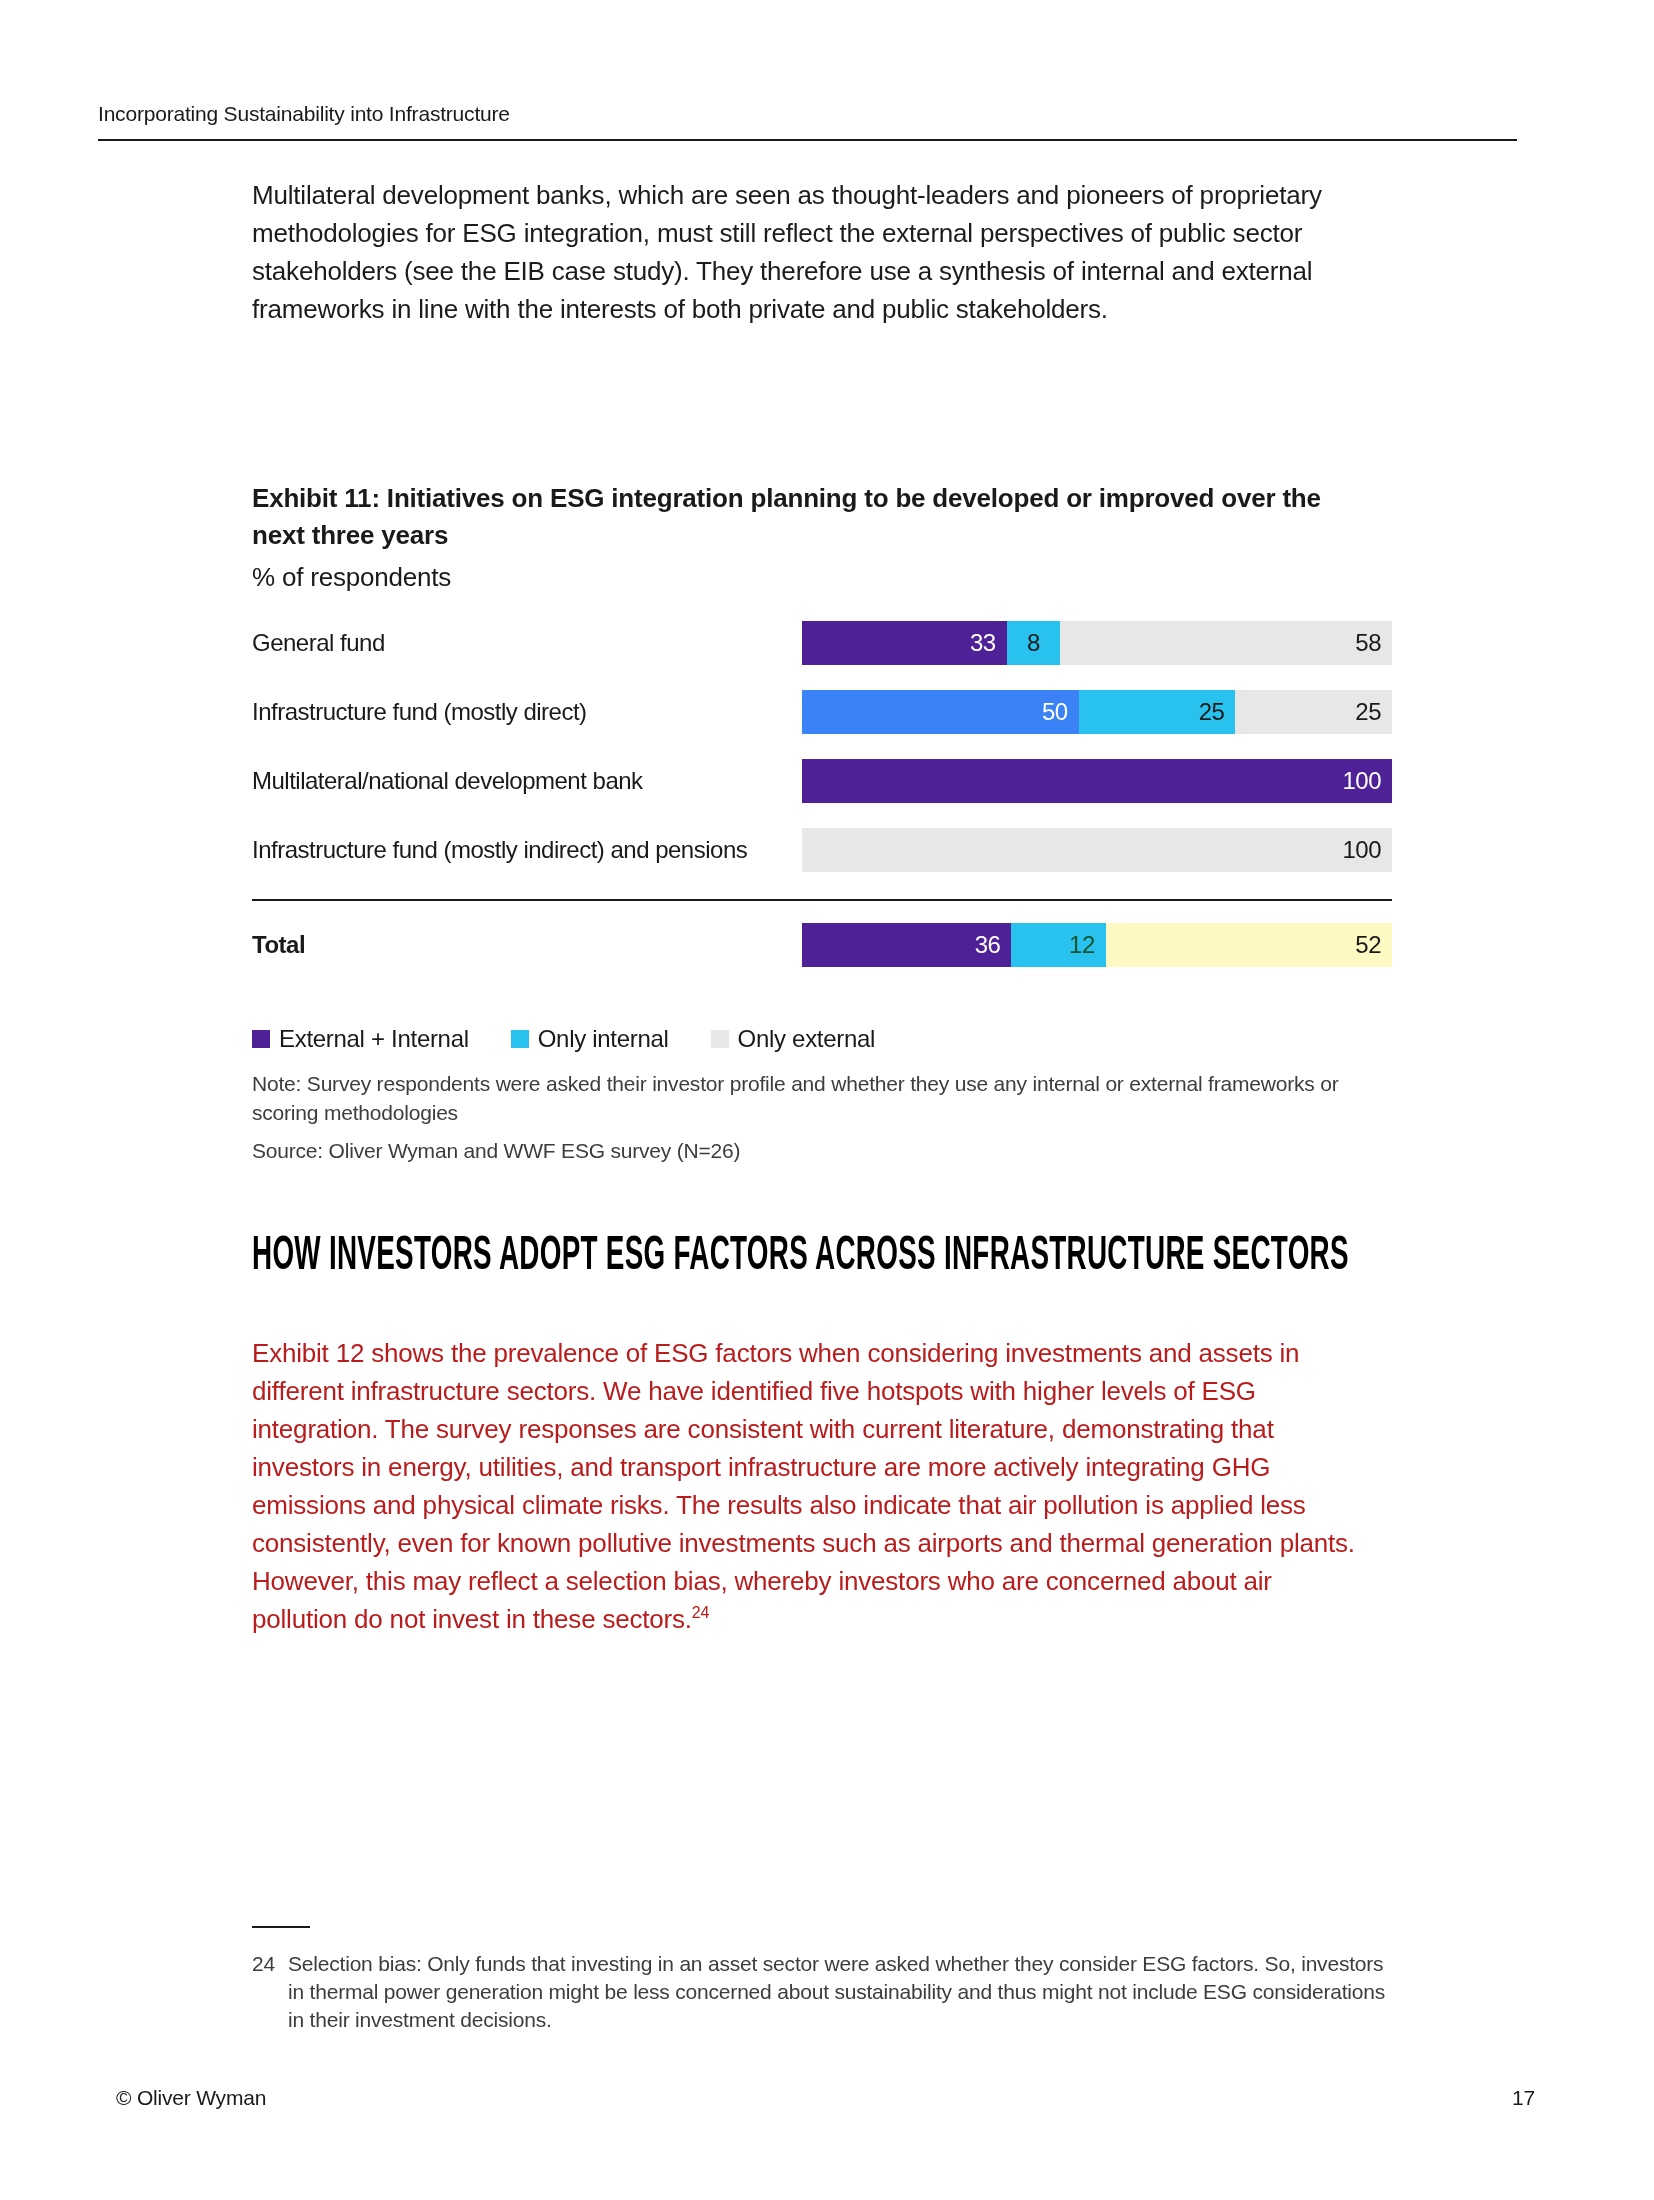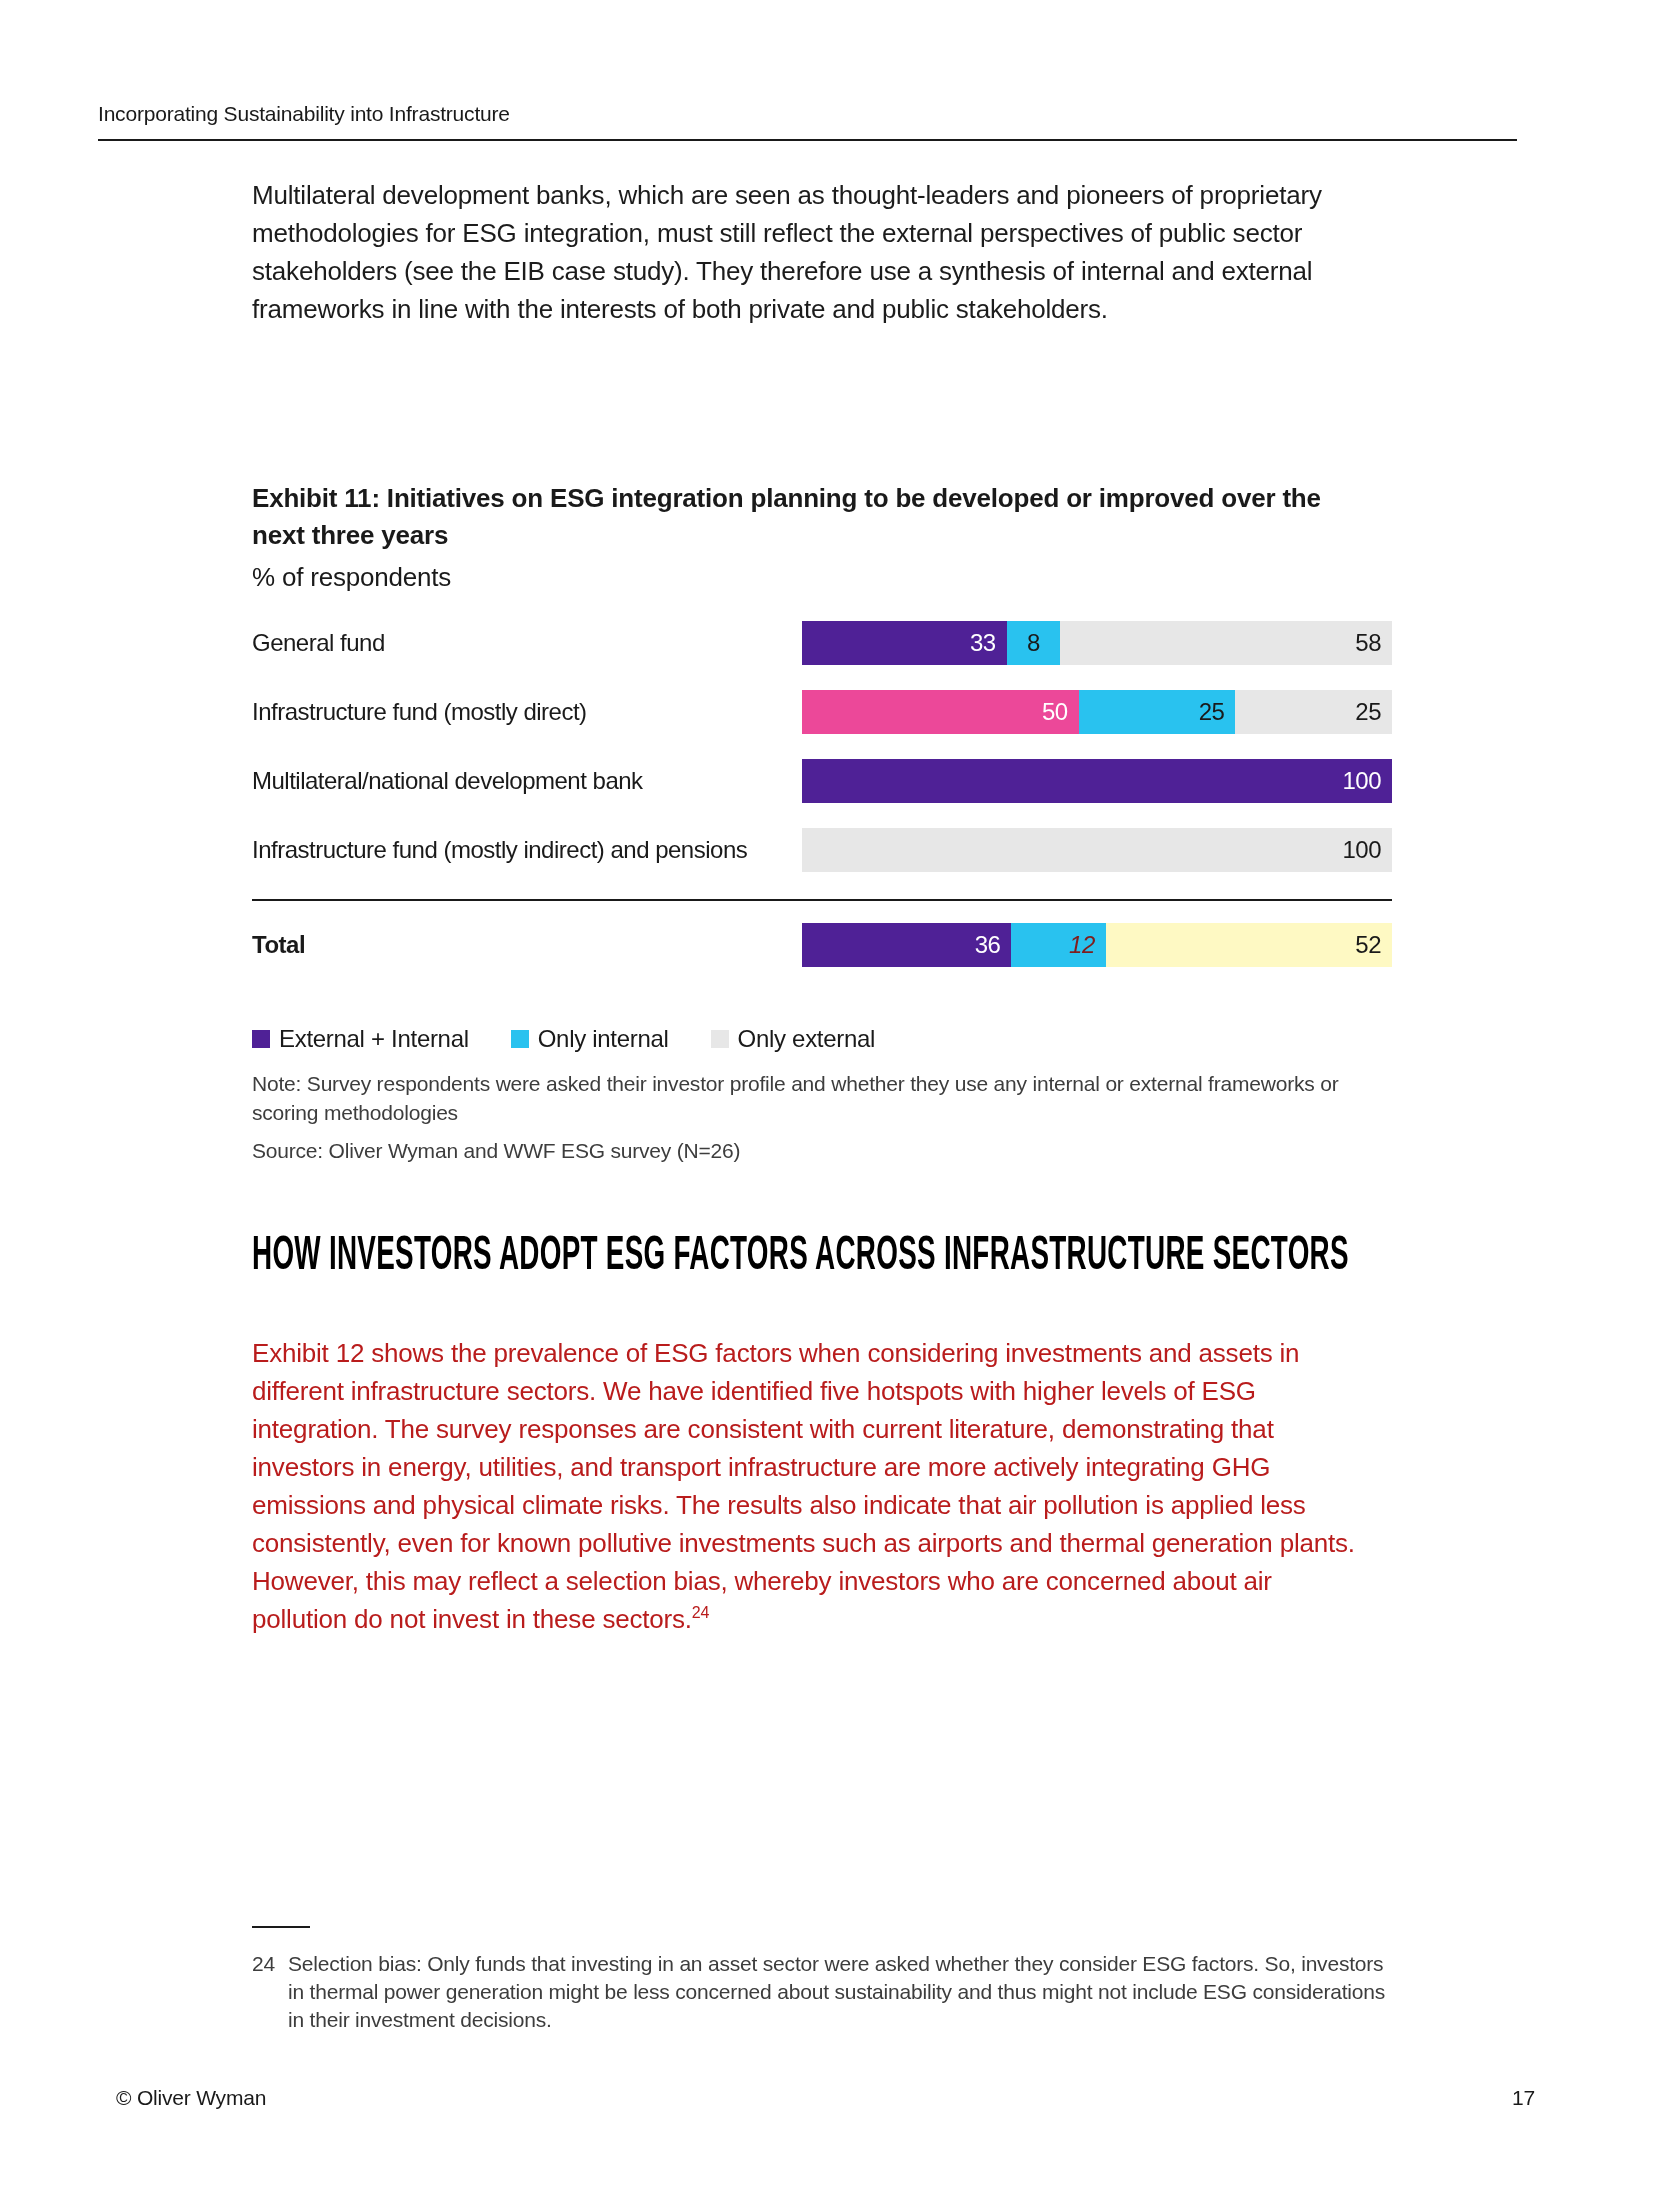--- a/index.html
+++ b/index.html
@@ -78,21 +78,21 @@
                 <span class="seg-val" style="color: rgb(26, 26, 26);">8</span>
               </div>
               <div class="seg" style="flex-grow: 58; background: rgb(231, 231, 231);">
                 <span class="seg-val" style="color: rgb(26, 26, 26);">58</span>
               </div>
             </div>
           </div>
           <div class="chart-row">
             <span class="cat-label">Infrastructure fund (mostly direct)</span>
             <div class="bar">
-              <div class="seg" style="flex-grow: 50; background: #ec4899;">
+              <div class="seg" style="flex-grow: 50; background: #3b82f6;">
                 <span class="seg-val" style="color: rgb(255, 255, 255);">50</span>
               </div>
               <div class="seg" style="flex-grow: 25; background: rgb(41, 194, 239);">
                 <span class="seg-val" style="color: rgb(26, 26, 26);">25</span>
               </div>
               <div class="seg" style="flex-grow: 25; background: rgb(231, 231, 231);">
                 <span class="seg-val" style="color: rgb(26, 26, 26);">25</span>
               </div>
             </div>
           </div>
@@ -113,21 +113,21 @@
             </div>
           </div>
           <div class="total-divider"></div>
           <div class="chart-row total">
             <span class="cat-label">Total</span>
             <div class="bar">
               <div class="seg" style="flex-grow: 36; background: rgb(79, 33, 150);">
                 <span class="seg-val" style="color: rgb(255, 255, 255);">36</span>
               </div>
               <div class="seg" style="flex-grow: 12; background: rgb(41, 194, 239);">
-                <span class="seg-val" style="color: #7f1d1d; font-style: italic;">12</span>
+                <span class="seg-val" style="color: #14532d;">12</span>
               </div>
               <div class="seg" style="flex-grow: 52; background: #fef9c3;">
                 <span class="seg-val" style="color: rgb(26, 26, 26);">52</span>
               </div>
             </div>
           </div>
         </div>
 
       <div class="legend">
         <div class="legend-item">

